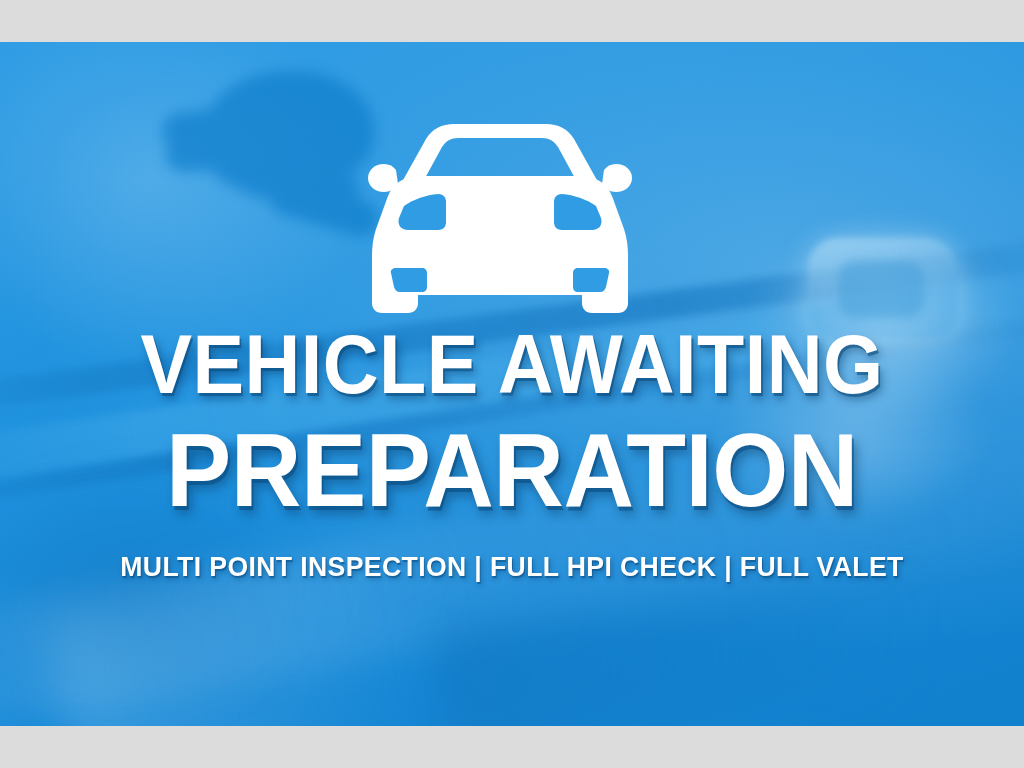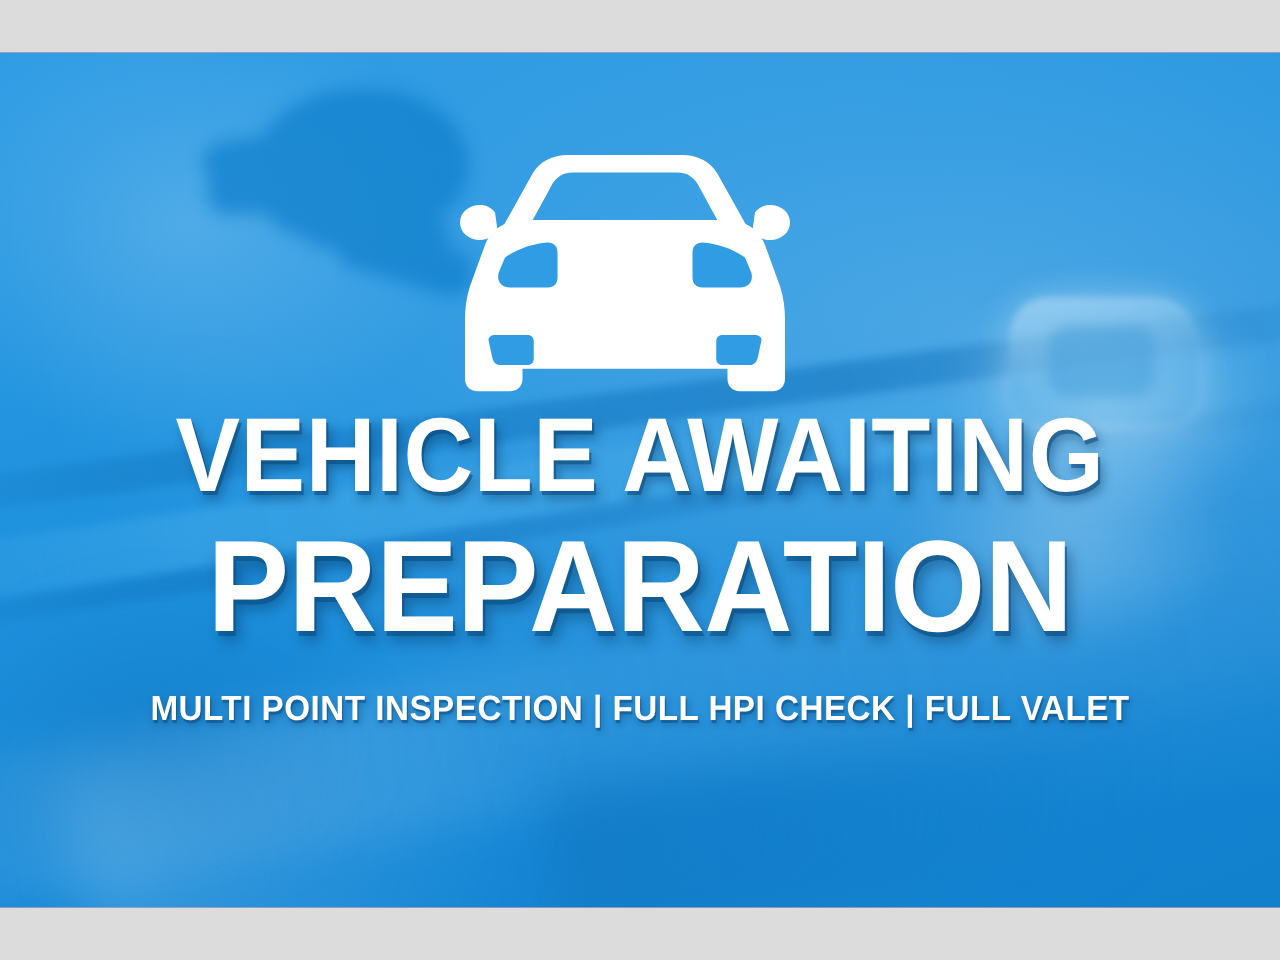--- a/index.html
+++ b/index.html
@@ -9,21 +9,21 @@
     height: 768px;
     overflow: hidden;
     background: #dcdcdc;
     font-family: "Liberation Sans", sans-serif;
   }
 
   #stage {
     position: relative;
     width: 1024px;
     height: 768px;
-    background: #701a75;
+    background: #d946ef;
     overflow: hidden;
   }
 
   
   .letterbox {
     position: absolute;
     left: 0;
     width: 1024px;
     background: #dddcdc;
     z-index: 40;

